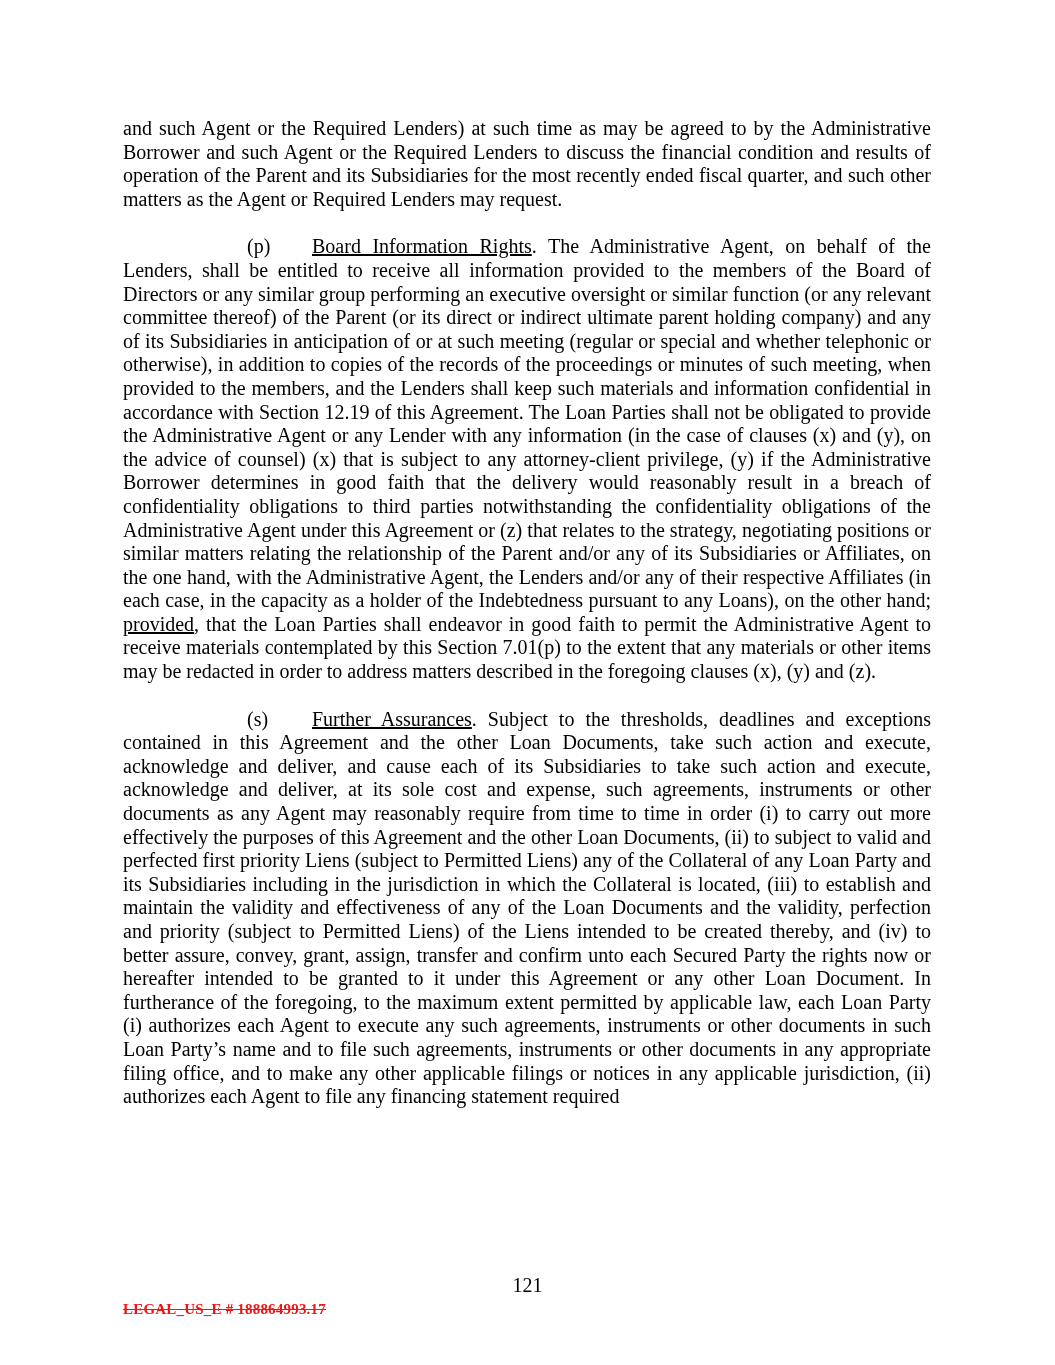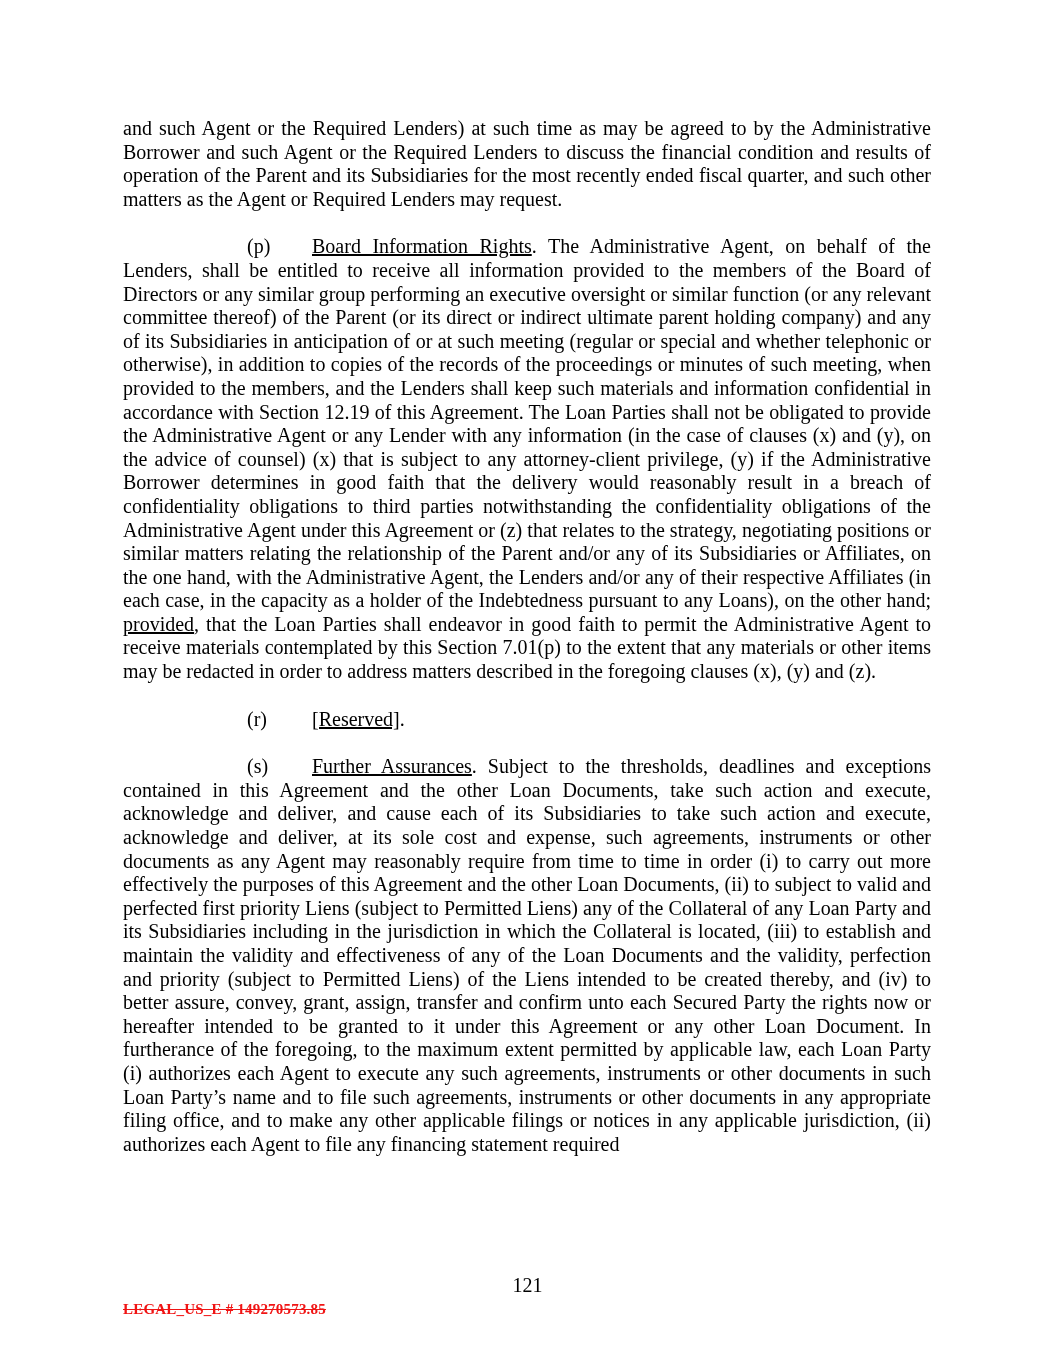--- a/index.html
+++ b/index.html
@@ -60,18 +60,17 @@
     letter-spacing: 0.2px;
   }
 </style>
 </head>
 <body>
 
 <div class="page" style="color: rgb(0, 0, 0);">
   <div class="doc-body" id="doc-body">
       <p><span>and such Agent or the Required Lenders) at such time as may be agreed to by the Administrative Borrower and such Agent or the Required Lenders to discuss the financial condition and results of operation of the Parent and its Subsidiaries for the most recently ended fiscal quarter, and such other matters as the Agent or Required Lenders may request.</span></p>
       <p class="clause"><span class="clause-label">(p)</span><span class="u">Board Information Rights</span><span>.  The Administrative Agent, on behalf of the Lenders, shall be entitled to receive all information provided to the members of the Board of Directors or any similar group performing an executive oversight or similar function (or any relevant committee thereof) of the Parent (or its direct or indirect ultimate parent holding company) and any of its Subsidiaries in anticipation of or at such meeting (regular or special and whether telephonic or otherwise), in addition to copies of the records of the proceedings or minutes of such meeting, when provided to the members, and the Lenders shall keep such materials and information confidential in accordance with Section 12.19 of this Agreement.  The Loan Parties shall not be obligated to provide the Administrative Agent or any Lender with any information (in the case of clauses (x) and (y), on the advice of counsel) (x) that is subject to any attorney-client privilege, (y) if the Administrative Borrower determines in good faith that the delivery would reasonably result in a breach of confidentiality obligations to third parties notwithstanding the confidentiality obligations of the Administrative Agent under this Agreement or (z) that relates to the strategy, negotiating positions or similar matters relating the relationship of the Parent and/or any of its Subsidiaries or Affiliates, on the one hand, with the Administrative Agent, the Lenders and/or any of their respective Affiliates (in each case, in the capacity as a holder of the Indebtedness pursuant to any Loans), on the other hand; </span><span class="u">provided</span><span>, that the Loan Parties shall endeavor in good faith to permit the Administrative Agent to receive materials contemplated by this Section 7.01(p) to the extent that any materials or other items may be redacted in order to address matters described in the foregoing clauses (x), (y) and (z).</span></p>
-      <p class="clause"><span class="clause-label">(r)</span><span class="u">[Reserved]</span><span>.</span></p>
       <p class="clause"><span class="clause-label">(s)</span><span class="u">Further Assurances</span><span>.  Subject to the thresholds, deadlines and exceptions contained in this Agreement and the other Loan Documents, take such action and execute, acknowledge and deliver, and cause each of its Subsidiaries to take such action and execute, acknowledge and deliver, at its sole cost and expense, such agreements, instruments or other documents as any Agent may reasonably require from time to time in order (i) to carry out more effectively the purposes of this Agreement and the other Loan Documents, (ii) to subject to valid and perfected first priority Liens (subject to Permitted Liens) any of the Collateral of any Loan Party and its Subsidiaries including in the jurisdiction in which the Collateral is located, (iii) to establish and maintain the validity and effectiveness of any of the Loan Documents and the validity, perfection and priority (subject to Permitted Liens) of the Liens intended to be created thereby, and (iv) to better assure, convey, grant, assign, transfer and confirm unto each Secured Party the rights now or hereafter intended to be granted to it under this Agreement or any other Loan Document.  In furtherance of the foregoing, to the maximum extent permitted by applicable law, each Loan Party (i) authorizes each Agent to execute any such agreements, instruments or other documents in such Loan Party’s name and to file such agreements, instruments or other documents in any appropriate filing office, and to make any other applicable filings or notices in any applicable jurisdiction, (ii) authorizes each Agent to file any financing statement required</span></p>
     </div>
   <div class="page-number">121</div>
-  <div class="doc-id" style="color: rgb(240, 20, 20);">LEGAL_US_E # 149270573.85</div>
+  <div class="doc-id" style="color: rgb(240, 20, 20);">LEGAL_US_E # 188864993.17</div>
 </div>
 
 </body></html>

